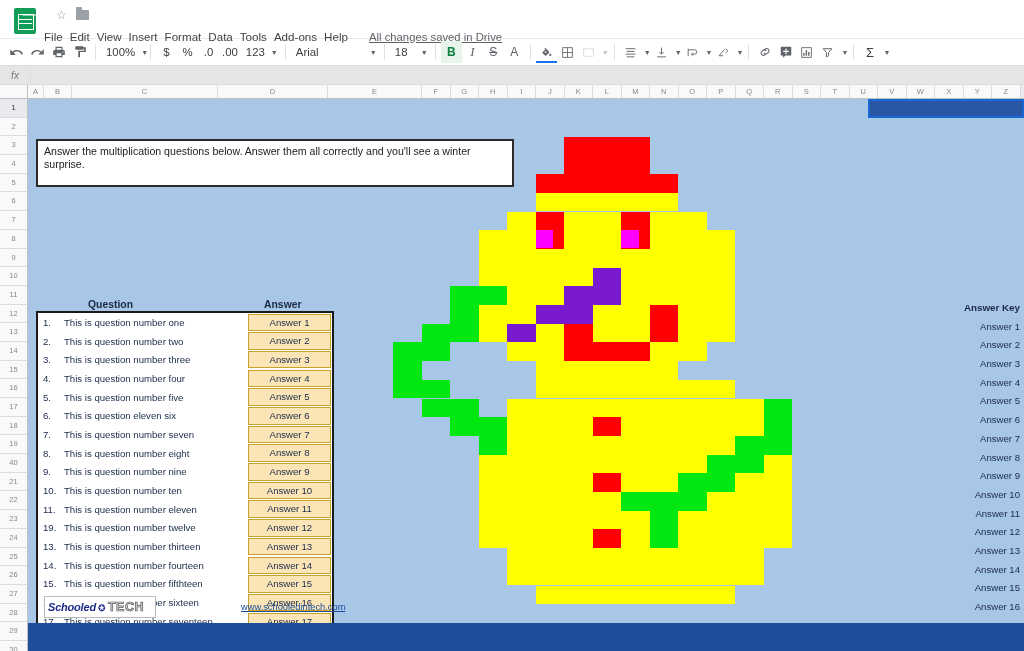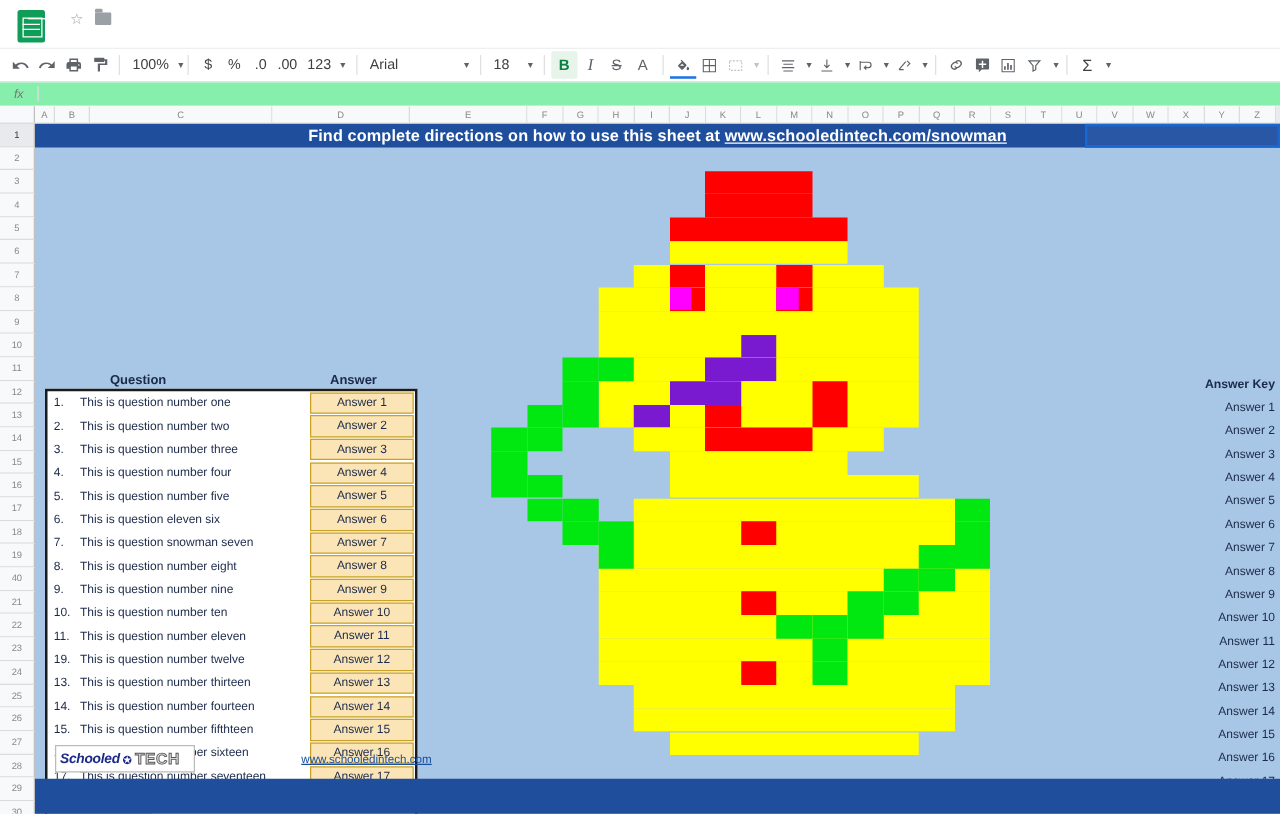--- a/index.html
+++ b/index.html
@@ -40,21 +40,21 @@
   .caret { font-size:7px; color:#5f6368; margin-left:3px; }
   .sel-box { display:inline-flex; align-items:center; height:22px; padding:0 2px; }
   .zoom-box { width:44px; justify-content:space-between; }
   .font-box { width:88px; justify-content:space-between; }
   .size-box { width:40px; justify-content:space-between; }
   .bold-on { background:#e6f4ea; border-radius:2px; color:#0b8043; font-weight:bold; }
   .underline-blue { border-bottom:2.5px solid #1a73e8; }
 
   
   #formulabar { height:19px; border-bottom:1px solid #dadce0; display:flex; align-items:center;
-                font-size:10.5px; color:#777; background:#86efac; }
+                font-size:10.5px; color:#777; background:#e5e5e5; }
   #fx { width:30px; text-align:center; font-style:italic; color:#777; font-size:10px; }
   #fx-divider { width:1px; height:12px; background:#e0e0e0; }
 
   
   #gridwrap { position:relative; width:1024px; height:100%; background:#fff; }
   #colhdr { display:flex; height:14px; background:#f8f9fa; border-bottom:1px solid #c0c0c0; }
   .corner { width:28px; flex:none; background:#f8f9fa; border-right:1px solid #c0c0c0; }
   .ch { flex:none; border-right:1px solid #dcdcdc; font-size:7.5px; color:#888; text-align:center;
         line-height:14px; background:#f8f9fa; overflow:hidden; }
   .ch.sel { background:#e8eaed; color:#333; }
@@ -116,20 +116,32 @@
 <body>
 
 <div id="titlebar">
   <div class="sheets-logo"></div>
   <div class="title-col">
     <div class="doc-title">
       <span class="title-icons">
         <span class="star-icon">☆</span>
         <span class="folder-icon"></span>
       </span>
+    </div>
+    <div class="menubar">
+      <span class="mi">File</span>
+      <span class="mi">Edit</span>
+      <span class="mi">View</span>
+      <span class="mi">Insert</span>
+      <span class="mi">Format</span>
+      <span class="mi">Data</span>
+      <span class="mi">Tools</span>
+      <span class="mi">Add-ons</span>
+      <span class="mi">Help</span>
+      <span class="saved-note">All changes saved in Drive</span>
     </div>
   </div>
 </div>
 
 <div id="toolbar">
   <span class="tb">
     <svg width="15" height="15" viewBox="0 0 24 24">
         <path fill="currentColor" d="M12.5 8c-2.6 0-5 1-6.9 2.6L2 7v9h9l-3.6-3.6C8.9 11.2 10.6 10.5 12.5 10c3.5 0 6.4 2.3 7.4 5.5l2.4-.8C21 10.3 17.1 8 12.5 8z"></path>
       </svg>
   </span>
@@ -393,27 +405,25 @@
           <div class="px" style="left: 678.5px; top: 374.3px; width: 28.5px; height: 18.7px; background: rgb(0, 232, 16);"></div>
           <div class="px" style="left: 621.5px; top: 393px; width: 28.5px; height: 18.7px; background: rgb(0, 232, 16);"></div>
           <div class="px" style="left: 650px; top: 393px; width: 28.5px; height: 18.7px; background: rgb(0, 232, 16);"></div>
           <div class="px" style="left: 593px; top: 393px; width: 28.5px; height: 18.7px; background: rgb(0, 232, 16);"></div>
           <div class="px" style="left: 621.5px; top: 411.7px; width: 28.5px; height: 18.7px; background: rgb(0, 232, 16);"></div>
           <div class="px" style="left: 621.5px; top: 430.4px; width: 28.5px; height: 18.7px; background: rgb(0, 232, 16);"></div>
           <div class="px" style="left: 507.5px; top: 131.2px; width: 17.67px; height: 17.765px; background: rgb(255, 0, 255);"></div>
           <div class="px" style="left: 593px; top: 131.2px; width: 17.67px; height: 17.765px; background: rgb(255, 0, 255);"></div>
         </div>
 
-      <div id="banner">
-        <span id="banner-txt">
-          <span>Find complete directions on how to use this sheet at </span><span class="u">www.schooledintech.com/snowman</span>
-        </span>
+      <div id="banner-selbox"></div>
+
+      <div id="instr">
+        <div id="instr-txt">Answer the multiplication questions below. Answer them all correctly and you'll see a winter surprise.</div>
       </div>
-      <div id="banner-selbox"></div>
-
 
       <div id="qhdr">
         <span class="qh-q">Question</span>
         <span class="qh-a">Answer</span>
       </div>
       <div id="qtable">
           <div class="qrow">
             <div class="qnum">1.</div>
             <div class="qtext">This is question number one</div>
             <div class="qans">Answer 1</div>
@@ -438,21 +448,21 @@
             <div class="qtext">This is question number five</div>
             <div class="qans">Answer 5</div>
           </div>
           <div class="qrow">
             <div class="qnum">6.</div>
             <div class="qtext">This is question eleven six</div>
             <div class="qans">Answer 6</div>
           </div>
           <div class="qrow">
             <div class="qnum">7.</div>
-            <div class="qtext">This is question snowman seven</div>
+            <div class="qtext">This is question number seven</div>
             <div class="qans">Answer 7</div>
           </div>
           <div class="qrow">
             <div class="qnum">8.</div>
             <div class="qtext">This is question number eight</div>
             <div class="qans">Answer 8</div>
           </div>
           <div class="qrow">
             <div class="qnum">9.</div>
             <div class="qtext">This is question number nine</div>

